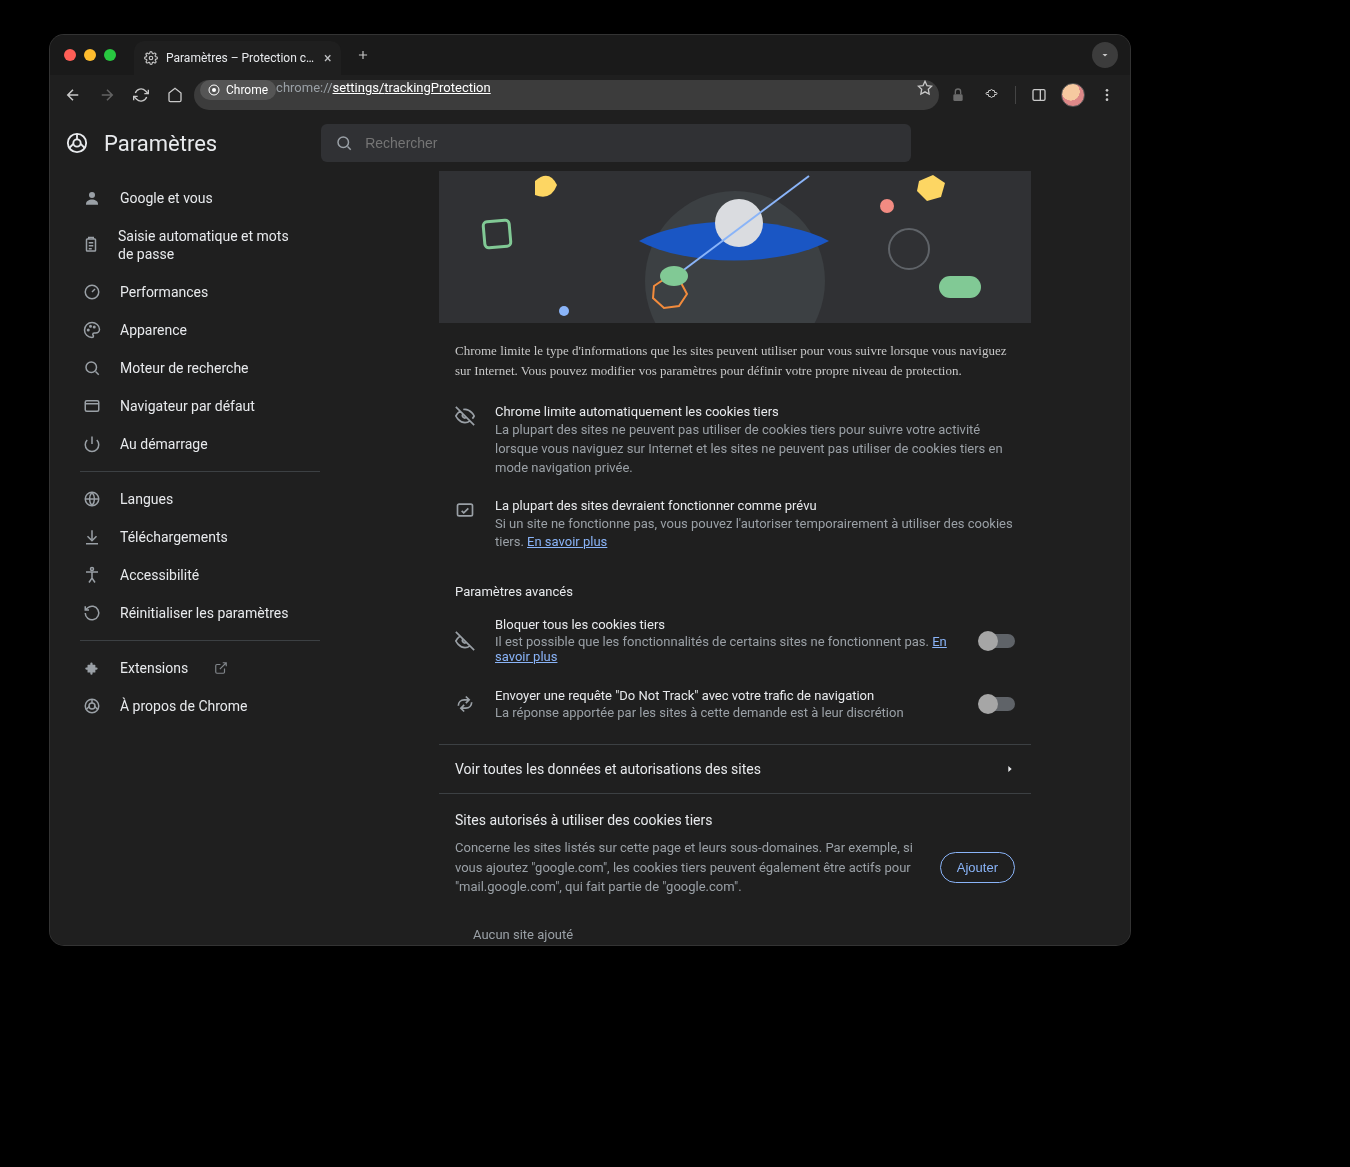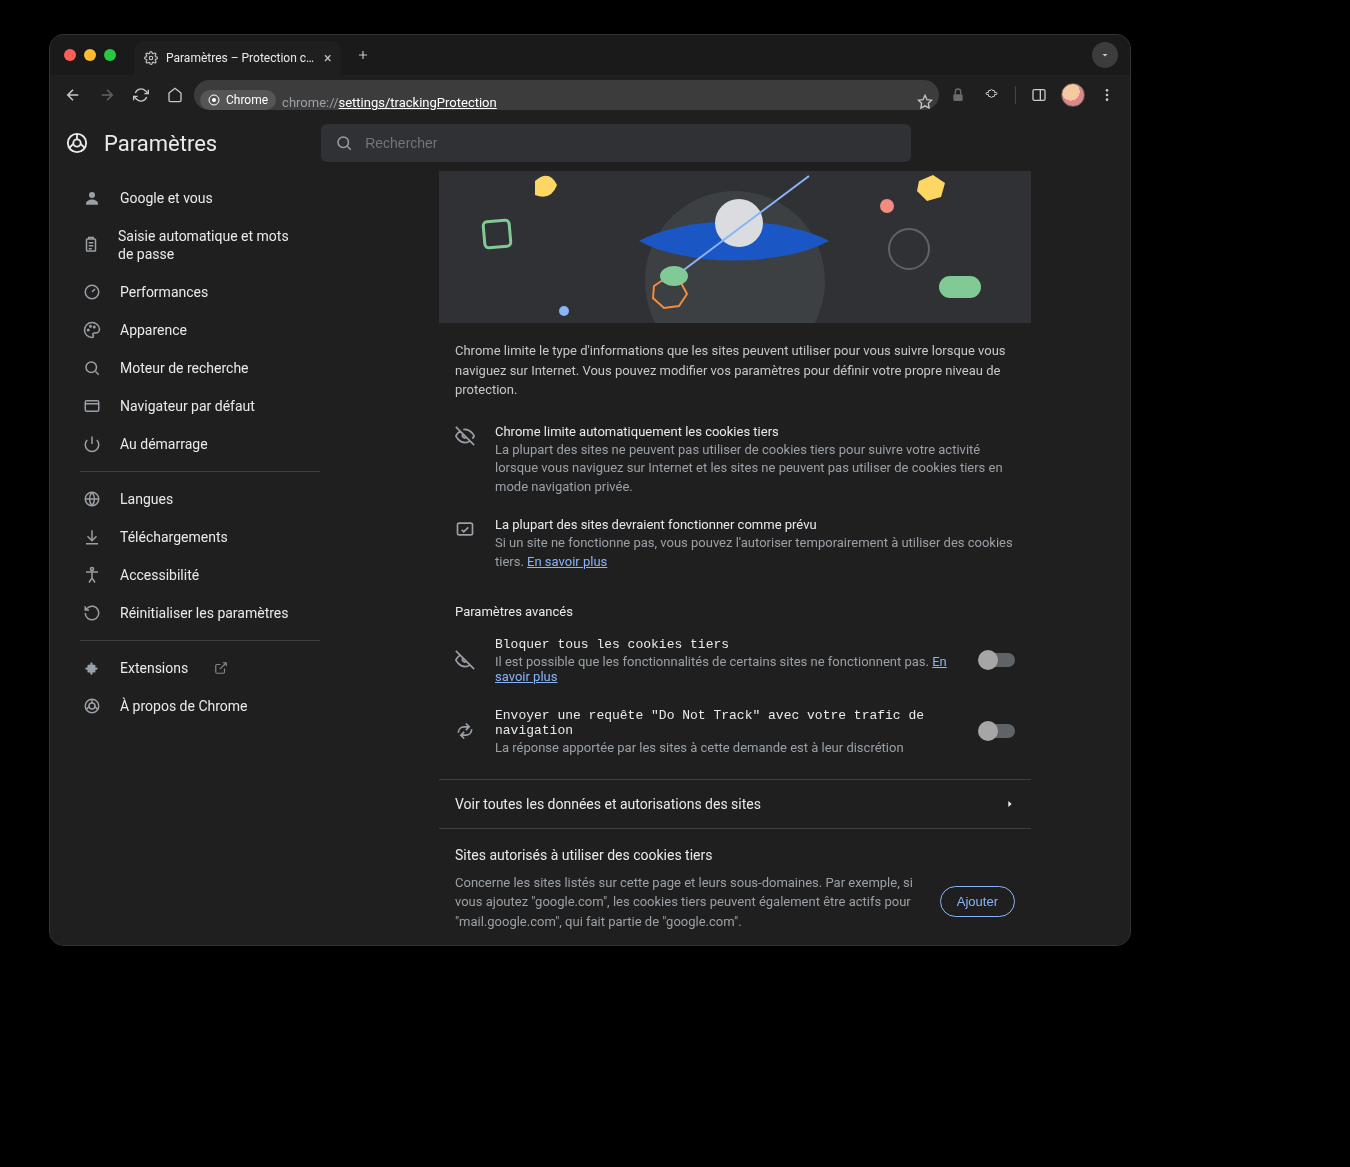--- a/index.html
+++ b/index.html
@@ -80,23 +80,22 @@
     padding: 0 8px;
     background: var(--bg-toolbar);
   }
   .tbtn { width:30px; height:30px; display:flex; align-items:center; justify-content:center; border-radius:50%; color:#c8c8c8; cursor:pointer; }
   .url-bar {
     flex:1;
     height: 30px;
     background: #3c3c3c;
     border-radius: 15px;
     display:flex;
-    align-items:flex-end;
+    align-items:flex-start;
     padding: 0 6px;
-    gap:6px;
     font-size:13px;
     color: #9aa0a6;
   }
   .url-chip {
     display:flex; align-items:center; gap:6px;
     background: #555;
     color: #fff;
     padding: 3px 8px;
     border-radius: 12px;
     font-size:12px;
@@ -191,21 +190,21 @@
   .info-item .body-txt .ttl { color:#e8eaed; font-size:13px; }
   .info-item .body-txt .desc { color:#9aa0a6; font-size:13px; line-height:1.45; margin-top:2px; }
   a.learn { color: var(--link); text-decoration: underline; cursor:pointer; }
   .section-label { font-size:13px; color:#e8eaed; padding: 22px 0 6px; }
   .setting-row {
     display:flex; align-items:center; gap:16px;
     padding: 12px 16px;
   }
   .setting-row .ic { width:24px; color:#9aa0a6; flex-shrink:0;}
   .setting-row .txt { flex:1; }
-  .setting-row .txt .ttl { color:#e8eaed; font-size:13px;font-family:Liberation Mono, monospace; }
+  .setting-row .txt .ttl { color:#e8eaed; font-size:13px; }
   .setting-row .txt .desc { color:#9aa0a6; font-size:13px; margin-top:2px; }
   .switch {
     width:34px; height:14px; background: var(--switch-off);
     border-radius: 7px; position:relative; cursor:pointer;
   }
   .switch::after {
     content:""; position:absolute; left:-3px; top:-3px;
     width:20px; height:20px; border-radius:50%;
     background: #a6a6a6;
   }
@@ -514,21 +513,21 @@
               <circle cx="125" cy="140" r="5" fill="#8ab4f8"></circle>
               <path d="M215 115 l12 -8 l14 3 l7 13 l-8 12 l-15 2 l-11 -10 z" fill="none" stroke="#f28b3c" stroke-width="2"></path>
               <ellipse cx="235" cy="105" rx="14" ry="10" fill="#81c995"></ellipse>
               <path d="M480 10 l14 -6 l12 8 l-4 14 l-14 4 l-10 -10 z" fill="#fdd663"></path>
               <circle cx="448" cy="35" r="7" fill="#f28b82"></circle>
               <circle cx="470" cy="78" r="20" fill="none" stroke="#5f6368" stroke-width="2"></circle>
               <rect x="500" y="105" width="42" height="22" rx="11" fill="#81c995"></rect>
             </svg>
           </div>
 
-          <div class="intro" style="padding-left:16px;padding-right:16px;">Chrome limite le type d'informations que les sites peuvent utiliser pour vous suivre lorsque vous naviguez sur Internet. Vous pouvez modifier vos paramètres pour définir votre propre niveau de protection.</div>
+          <div class="intro" style="padding-left:16px;padding-right:16px;font-family:Liberation Serif, serif;">Chrome limite le type d'informations que les sites peuvent utiliser pour vous suivre lorsque vous naviguez sur Internet. Vous pouvez modifier vos paramètres pour définir votre propre niveau de protection.</div>
 
           <div class="info-item" style="padding-left:16px;padding-right:16px;">
             <span class="ic">
                 <svg width="20" height="20" viewBox="0 0 24 24" fill="none" stroke="#9aa0a6" stroke-width="2">
                   <path d="M17.94 17.94A10 10 0 0 1 12 20c-7 0-11-8-11-8a18 18 0 0 1 5-5.94M9.9 4.24A9 9 0 0 1 12 4c7 0 11 8 11 8a18 18 0 0 1-2.16 3.19M1 1l22 22"></path>
                   <path d="M9.5 9.5a3 3 0 0 0 4.2 4.2"></path>
                 </svg>
               </span>
             <div class="body-txt">
               <div class="ttl">Chrome limite automatiquement les cookies tiers</div>

